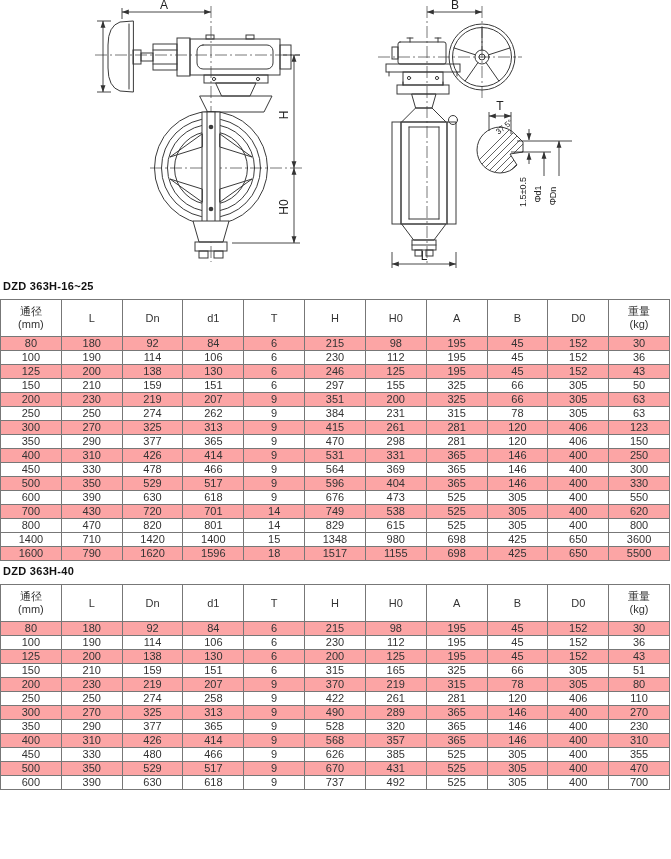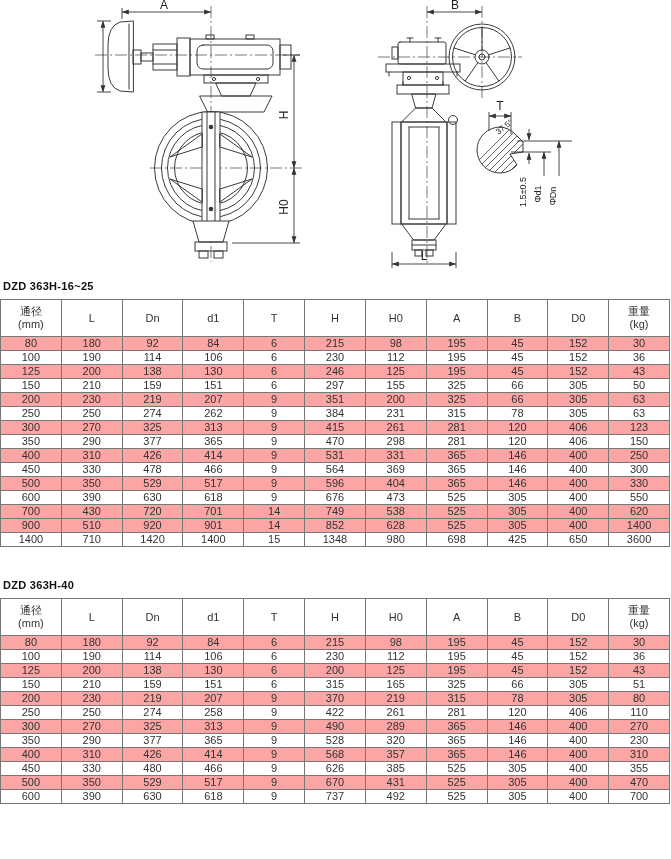--- a/index.html
+++ b/index.html
@@ -17,21 +17,21 @@
   svg .hatch { stroke:#3a3a3a; stroke-width:0.8; }
   svg text   { fill:#222; font-family:"Liberation Sans", sans-serif; }
   svg .dimtxt  { font-size:12px; }
   svg .dimtxts { font-size:9px; }
   svg .angtxt  { font-size:8px; }
 
   .table-title {
     font-size:11px; font-weight:bold; color:#111;
     margin:6px 0 7px 3px; letter-spacing:0.3px;
   }
-  .table-title.second { margin-top:32px; }
+  .table-title.second { margin-top:4px; }
   table.spec {
     width:670px; border-collapse:collapse; table-layout:fixed;
     font-size:11px; color:#333; text-align:center;
     border:1.5px solid #444;
   }
   table.spec th, table.spec td { border:1px solid #777; padding:0; }
   table.spec thead th {
     height:36px; font-weight:normal; font-size:11px; line-height:13px;
     background:#fff; vertical-align:middle;
   }
@@ -372,46 +372,59 @@
         <td>720</td>
         <td>701</td>
         <td>14</td>
         <td>749</td>
         <td>538</td>
         <td>525</td>
         <td>305</td>
         <td>400</td>
         <td>620</td>
       </tr>
-      <tr class="stripe">
-        <td>900</td>
-        <td>510</td>
-        <td>920</td>
-        <td>901</td>
+      <tr>
+        <td>800</td>
+        <td>470</td>
+        <td>820</td>
+        <td>801</td>
         <td>14</td>
-        <td>852</td>
-        <td>628</td>
+        <td>829</td>
+        <td>615</td>
         <td>525</td>
         <td>305</td>
         <td>400</td>
-        <td>1400</td>
+        <td>800</td>
       </tr>
       <tr>
         <td>1400</td>
         <td>710</td>
         <td>1420</td>
         <td>1400</td>
         <td>15</td>
         <td>1348</td>
         <td>980</td>
         <td>698</td>
         <td>425</td>
         <td>650</td>
         <td>3600</td>
       </tr>
+      <tr class="stripe">
+        <td>1600</td>
+        <td>790</td>
+        <td>1620</td>
+        <td>1596</td>
+        <td>18</td>
+        <td>1517</td>
+        <td>1155</td>
+        <td>698</td>
+        <td>425</td>
+        <td>650</td>
+        <td>5500</td>
+      </tr>
     </tbody>
 </table>
 
 <div class="table-title second">DZD 363H-40</div>
 <table class="spec">
   <thead>
       <tr>
         <th>通径<br>(mm)</th>
         <th>L</th>
         <th>Dn</th>

